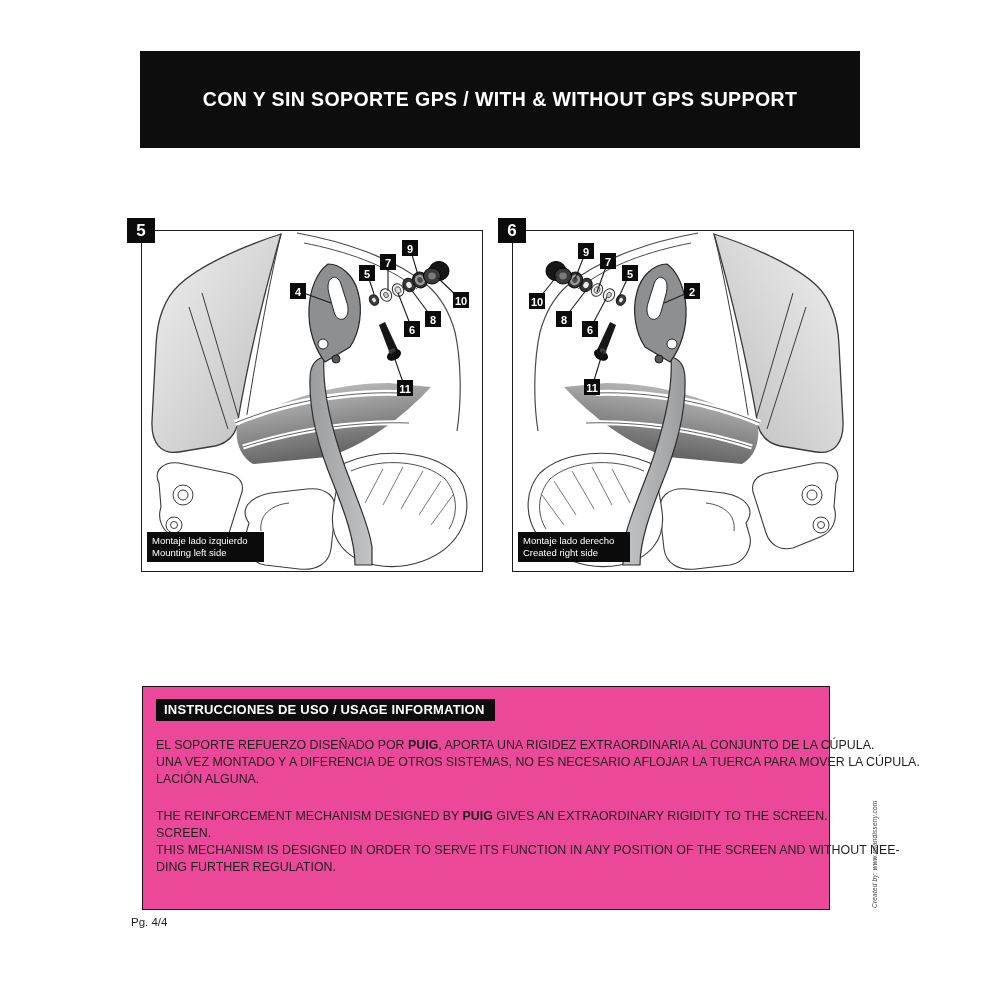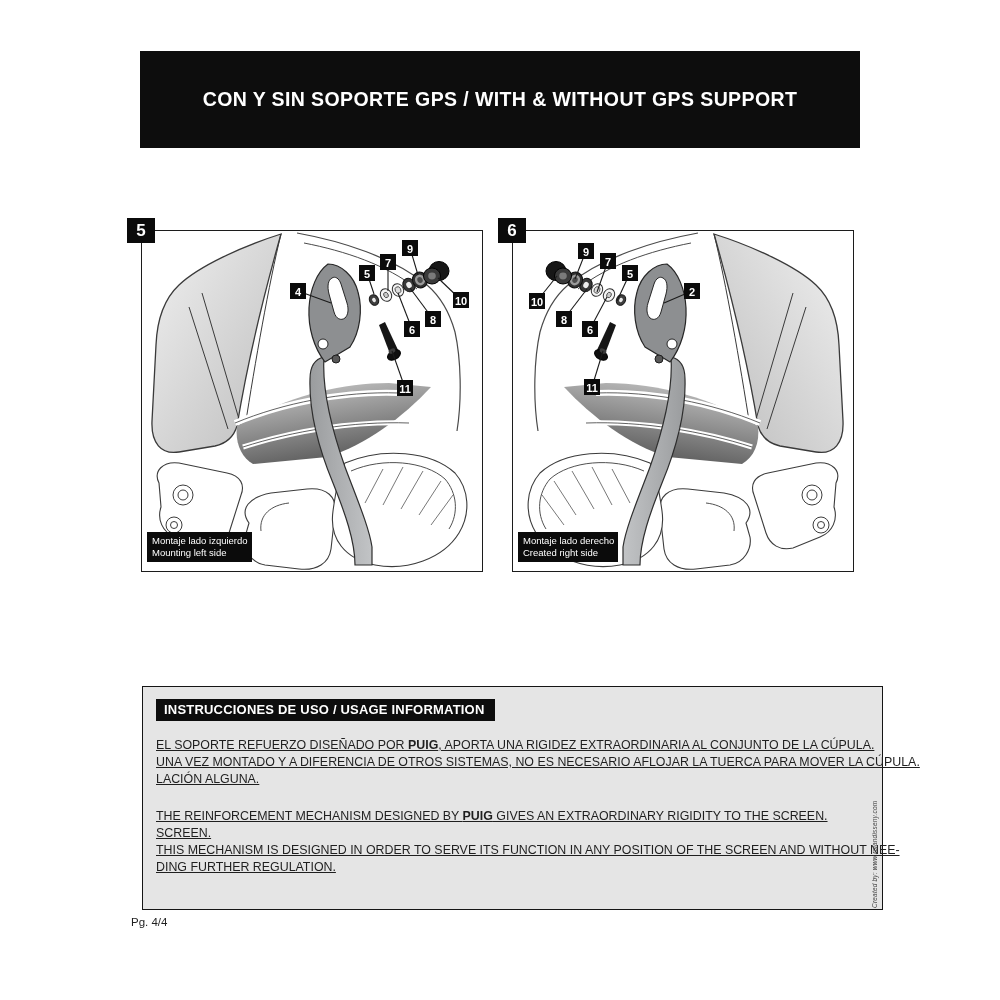--- a/index.html
+++ b/index.html
@@ -24,34 +24,34 @@
   .panel.p1{left:512px;}
   .panel-badge{
     position:absolute;left:-15px;top:-13px;width:28px;height:25px;background:#0b0b0b;
     color:#fff;font-size:17px;font-weight:bold;display:flex;align-items:center;justify-content:center;
     z-index:3;
   }
   .panel svg{position:absolute;left:0;top:0;width:100%;height:100%;}
   .panel svg text{font-family:"Liberation Sans",sans-serif;}
   .panel-caption{
     position:absolute;left:5px;top:301px;background:#0b0b0b;color:#fff;
-    font-size:9.5px;line-height:11.5px;padding:3px 4px 4px 5px;z-index:2;white-space:nowrap;
+    font-size:9.5px;line-height:11.5px;padding:3px 16px 4px 5px;z-index:2;white-space:nowrap;
   }
   
   .usage-box{
-    position:absolute;left:142px;top:686px;width:741px;height:224px;
-    border:1.5px solid #151515;box-sizing:border-box;background:#e5e5e5;
+    position:absolute;left:142px;top:686px;width:688px;height:224px;
+    border:1.5px solid #151515;box-sizing:border-box;background:#ec4899;
   }
   .usage-heading{
     display:inline-block;margin:12px 0 0 13px;background:#0d0d0d;color:#fff;
     font-size:13px;font-weight:bold;letter-spacing:.2px;padding:3px 10px 4px 8px;white-space:nowrap;
   }
   .usage-para{margin:16px 12px 0 13px;color:#1f1f1f;}
   .usage-para.en{margin-top:20px;}
-  .usage-para .line{font-size:12.4px;line-height:17px;white-space:nowrap;text-decoration:underline;}
+  .usage-para .line{font-size:12.4px;line-height:17px;white-space:nowrap;}
   .usage-para .line b{font-weight:bold;}
   
   .footer-page{
     position:absolute;left:131px;top:916px;font-size:11.5px;color:#1f1f1f;
   }
   .credit{
     position:absolute;left:871px;top:908px;transform:rotate(-90deg);transform-origin:0 0;
     font-size:6.5px;font-style:italic;color:#444;white-space:nowrap;letter-spacing:.2px;
   }
 </style>

